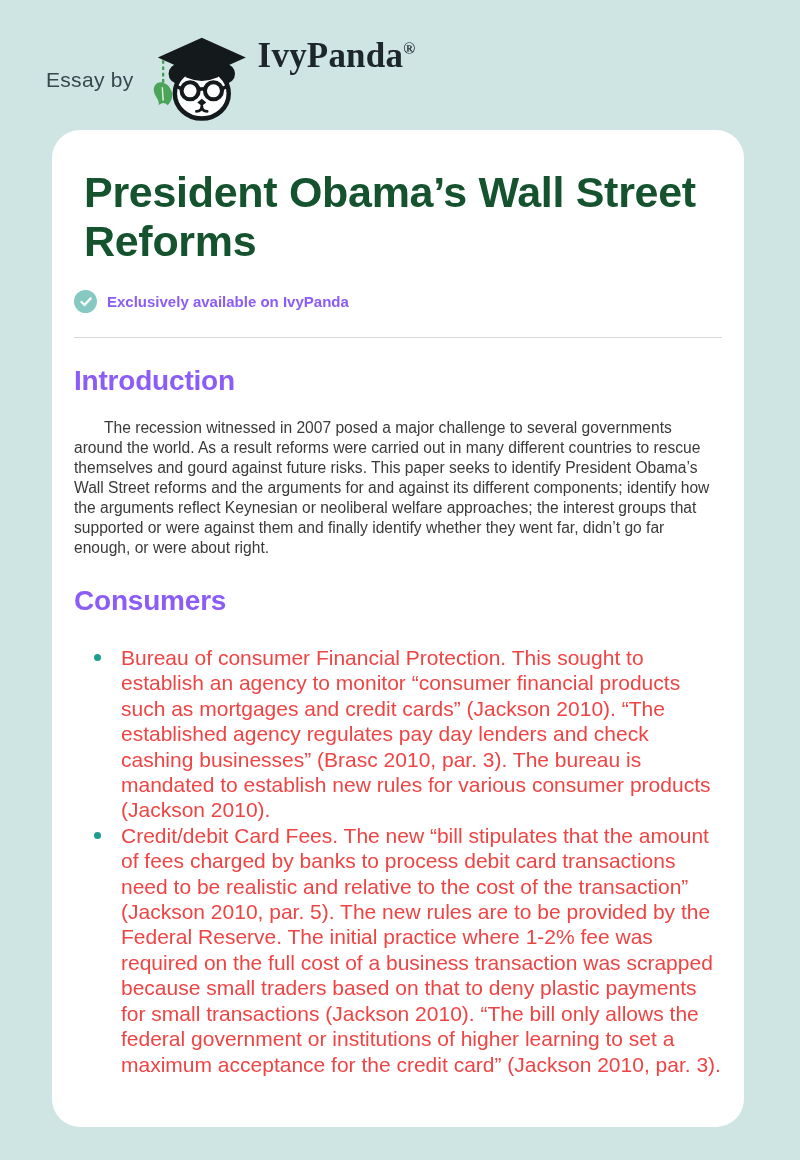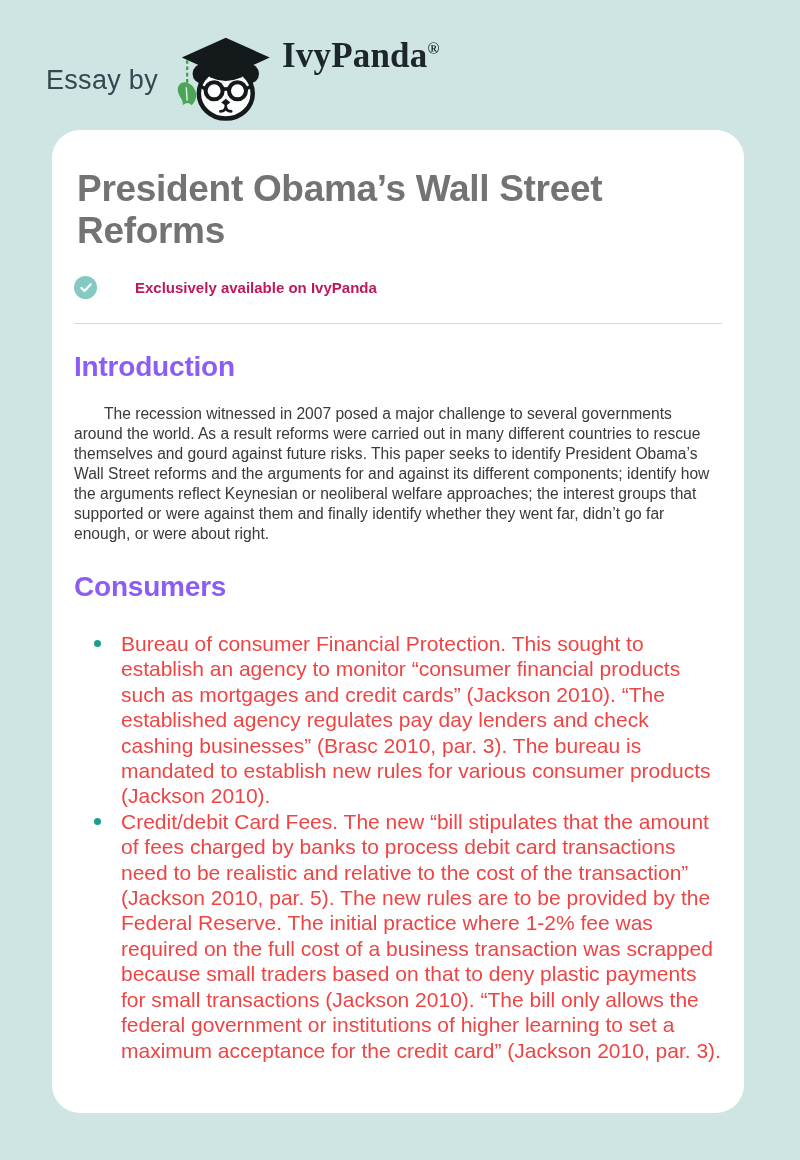--- a/index.html
+++ b/index.html
@@ -12,21 +12,21 @@
     overflow: hidden;
   }
   
   .site-header {
     display: flex;
     align-items: center;
     padding: 34px 0 0 46px;
     height: 126px;
   }
   .essay-by {
-    font-size: 27px;
+    font-size: 21px;
     color: #37474f;
     letter-spacing: 0.3px;
     margin-right: 16px;
   }
   .brand {
     display: flex;
     align-items: flex-start;
     cursor: pointer;
   }
   .brand svg { display: block; margin-right: 8px; }
@@ -43,25 +43,25 @@
   }
   
   .card {
     width: 692px;
     margin: 4px 0 0 52px;
     background: #ffffff;
     border-radius: 28px;
     padding: 34px 22px 50px 22px;
   }
   .doc-title {
-    font-size: 37px;
+    font-size: 43px;
     font-weight: 700;
-    color: #737373;
+    color: #14532d;
     letter-spacing: -0.3px;
-    margin: 4px 0 24px 3px;
+    margin: 4px 0 24px 10px;
   }
   .badge-row {
     display: flex;
     align-items: center;
     margin-bottom: 24px;
   }
   .badge-check {
     width: 23px;
     height: 23px;
     border-radius: 50%;
@@ -69,22 +69,21 @@
     display: flex;
     align-items: center;
     justify-content: center;
     margin-right: 10px;
     flex: 0 0 auto;
   }
   .badge-check svg { display: block; }
   .badge-label {
     font-size: 15px;
     font-weight: 700;
-    color: #be185d;
-    margin-left: 28px;
+    color: #8b5cf6;
   }
   .divider {
     border: none;
     border-top: 1px solid #d8d8d8;
     margin: 0;
   }
   h2.section-heading {
     font-size: 28px;
     font-weight: 700;
     color: #8b5cf6;

